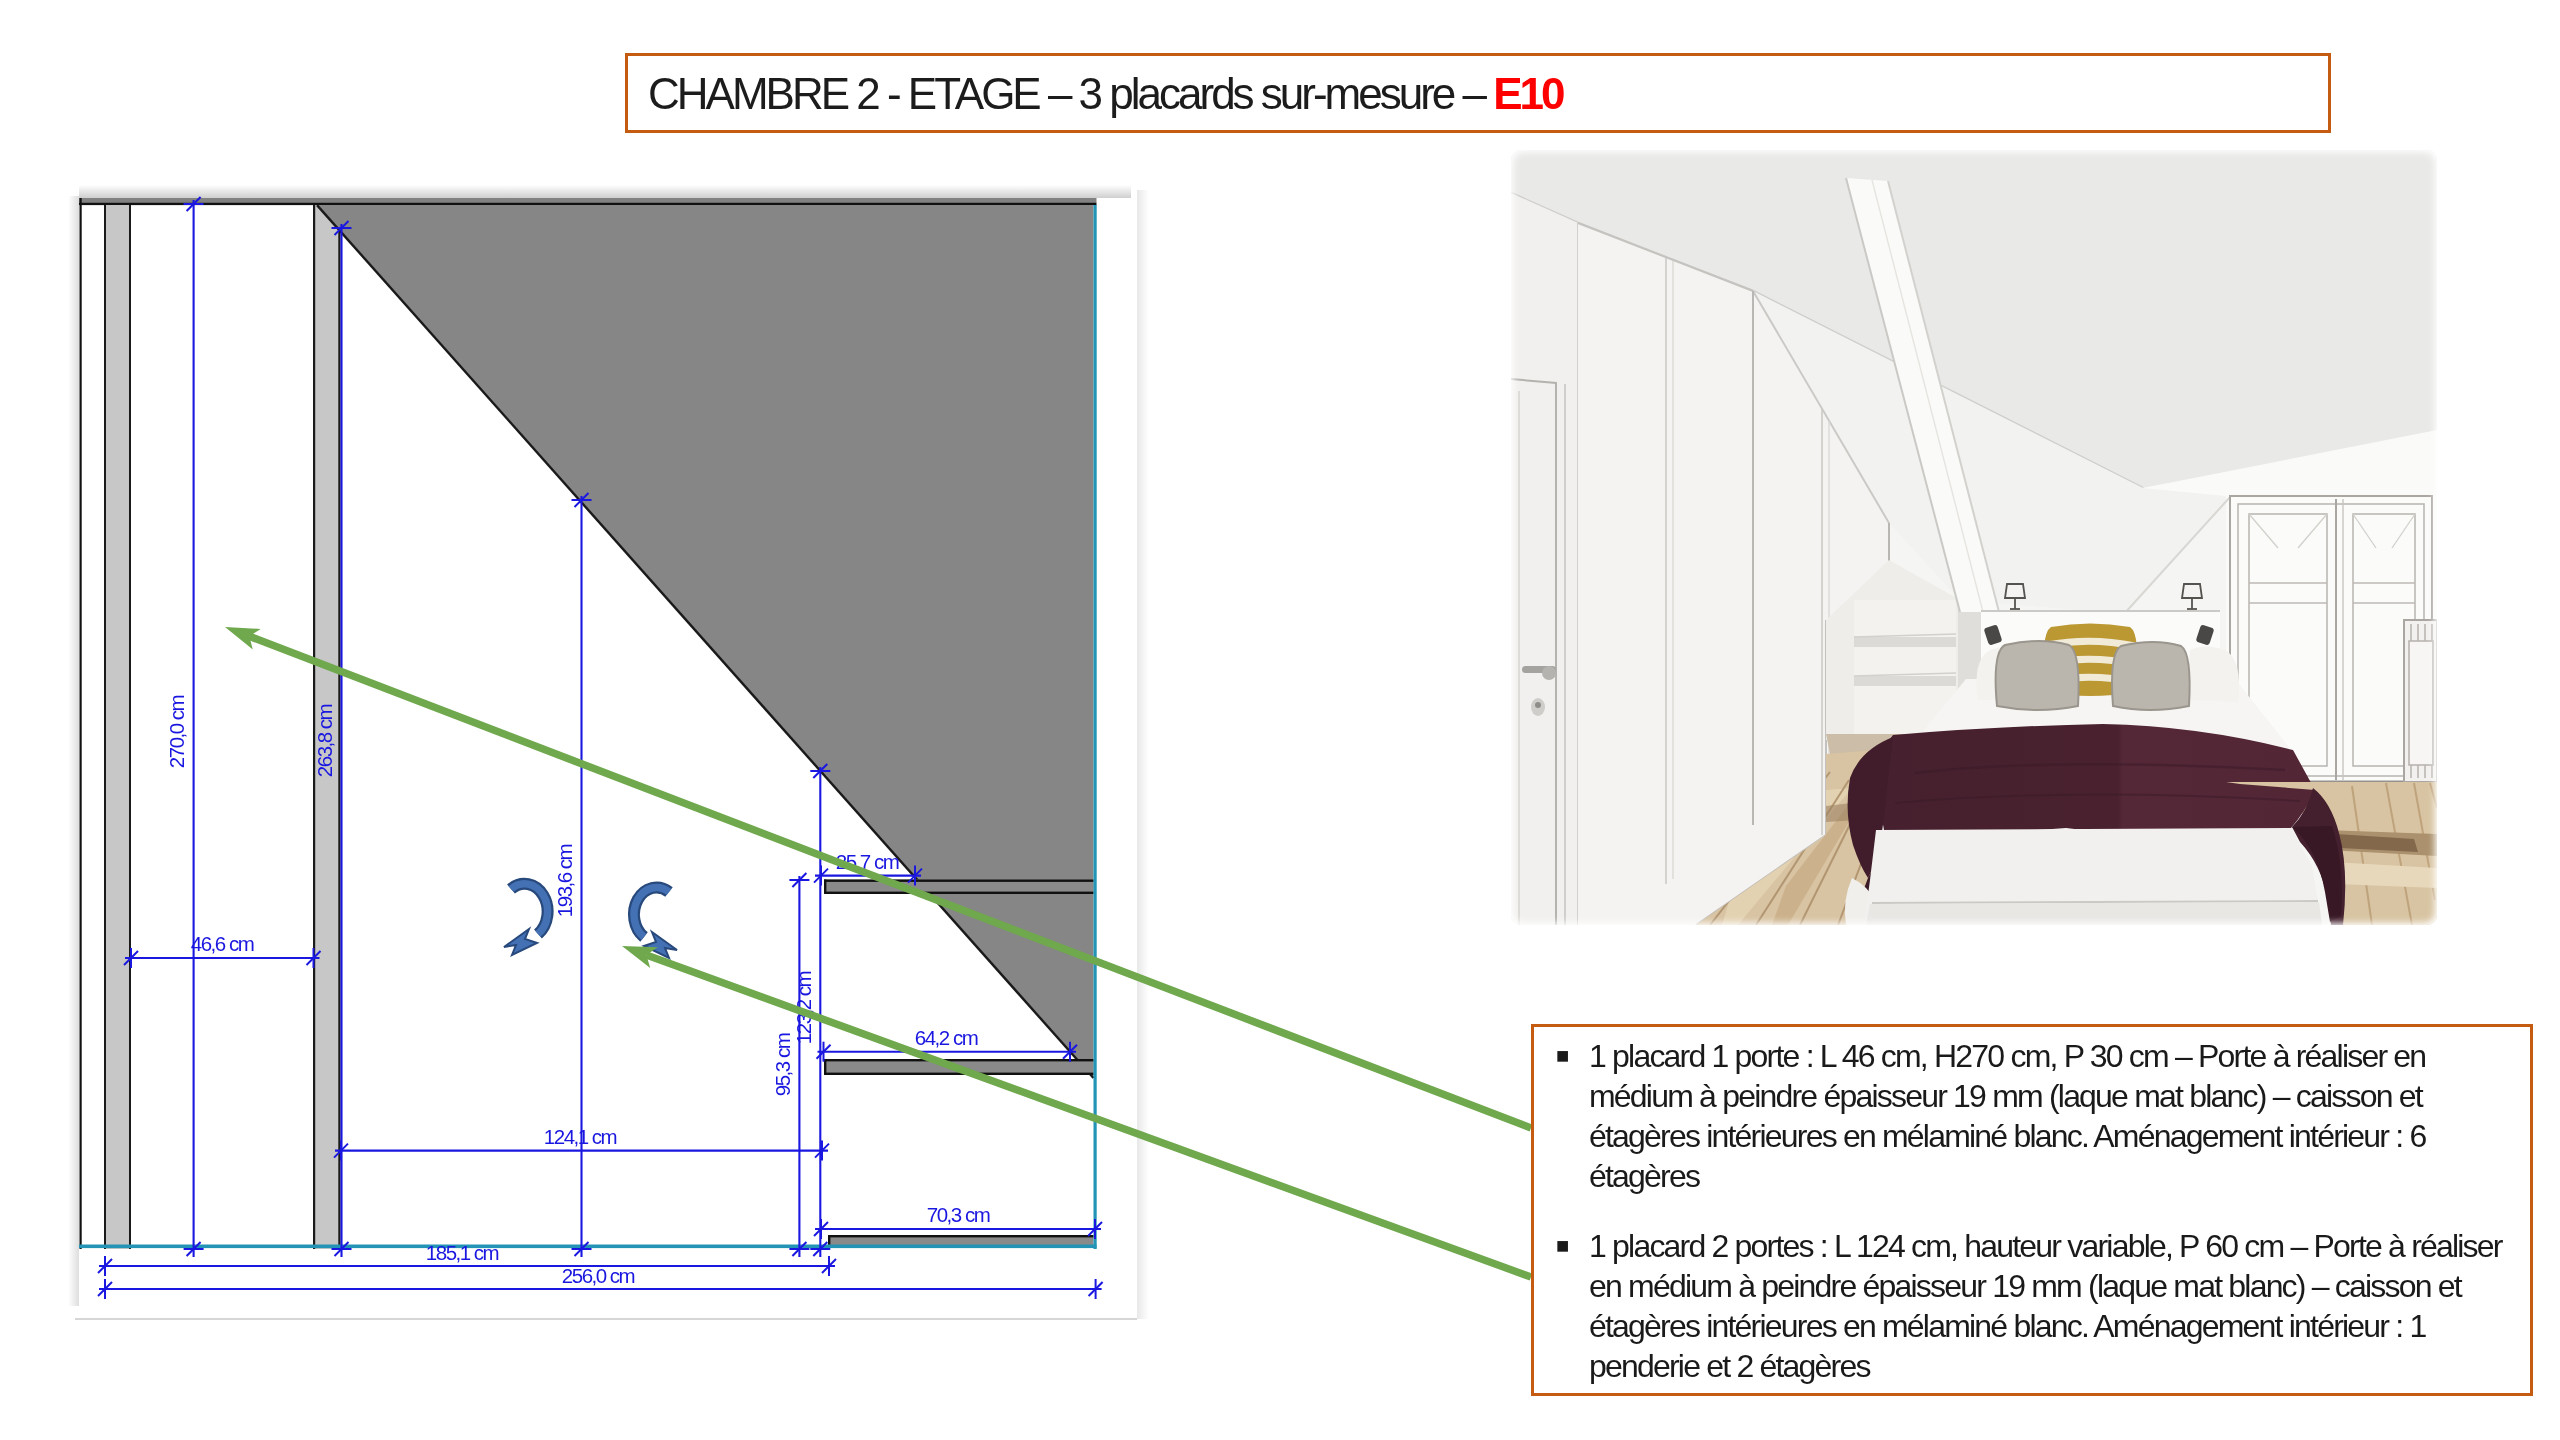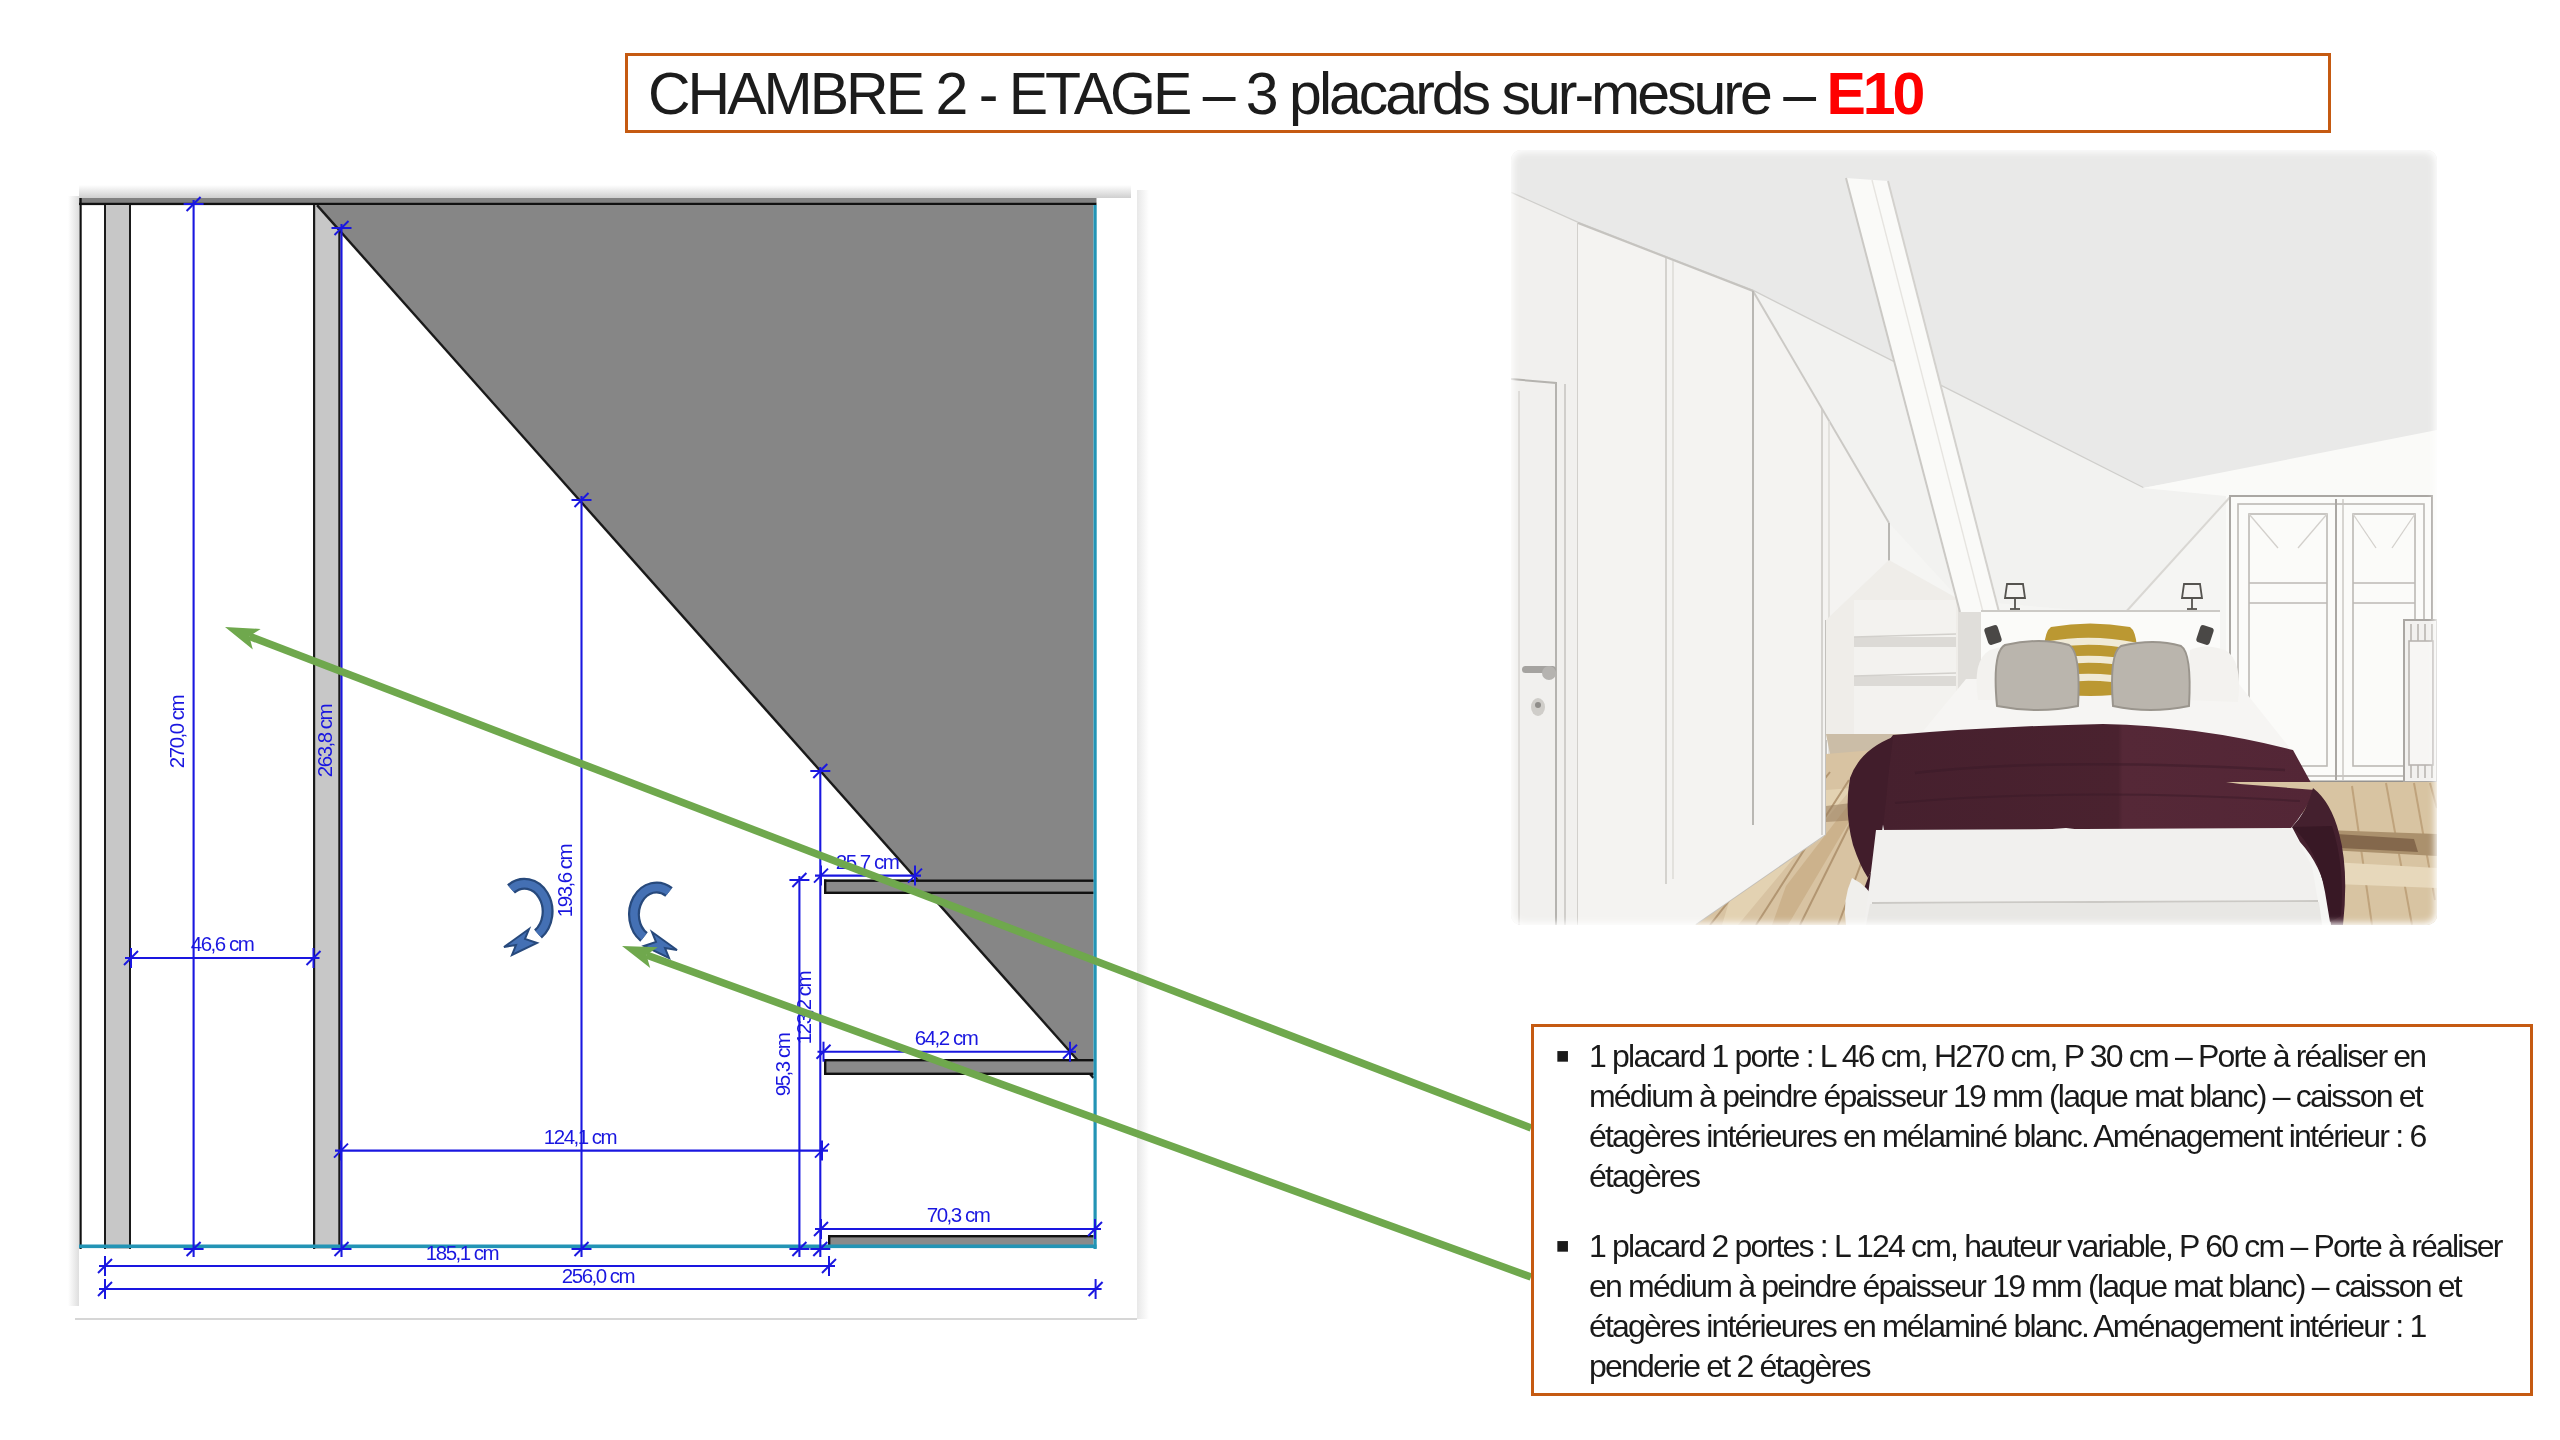--- a/index.html
+++ b/index.html
@@ -400,21 +400,21 @@
 
   <path d="M2293,750 L2313,788 Q2307,812 2292,827 L2300,842 Q2322,866 2327,898 L2331,925 L2343,925 Q2349,870 2339,833 Q2331,802 2313,788 Z" fill="#44202e"></path>
   <path d="M2292,827 Q2317,848 2325,892 L2330,922 L2341,916 Q2345,866 2332,826 Z" fill="#381825"></path>
 
   <rect x="1507" y="146" width="934" height="783" rx="16" fill="none" stroke="#ffffff" stroke-width="12" filter="url(#soft)"></rect>
 </g>
 </svg>
 
 <div class="abs" style="left:625px;top:53px;width:1706px;height:80px;border:3px solid #c55a11;background:#ffffff;"></div>
 
-<div class="abs" style="left:648px;top:53px;height:70px;line-height:82px;font-size:59px;letter-spacing:-3px;color:#1c1c1c;white-space:nowrap;">CHAMBRE 2 - ETAGE – 3 placards sur-mesure – <span style="color:#fe0000;font-weight:bold;">E10</span></div>
+<div class="abs" style="left:648px;top:53px;height:70px;line-height:82px;font-size:44px;letter-spacing:-3px;color:#1c1c1c;white-space:nowrap;">CHAMBRE 2 - ETAGE – 3 placards sur-mesure – <span style="color:#fe0000;font-weight:bold;">E10</span></div>
 
 <div class="abs" style="left:1531px;top:1024px;width:1002px;height:372px;border:3px solid #c55a11;background:#ffffff;"></div>
 
 <div class="abs" style="left:1556px;top:1036px;width:965px;font-size:32px;line-height:40px;letter-spacing:-1.8px;color:#1a1a1a;">
   <div style="position:relative;padding-left:33px;"><span style="position:absolute;left:0;top:0;font-size:22px;">■</span>1 placard 1 porte : L 46 cm, H270 cm, P 30 cm – Porte à réaliser en médium à peindre épaisseur 19 mm (laque mat blanc) – caisson et étagères intérieures en mélaminé blanc. Aménagement intérieur : 6 étagères</div>
 </div>
 
 <div class="abs" style="left:1556px;top:1226px;width:965px;font-size:32px;line-height:40px;letter-spacing:-1.8px;color:#1a1a1a;">
   <div style="position:relative;padding-left:33px;"><span style="position:absolute;left:0;top:0;font-size:22px;">■</span>1 placard 2 portes : L 124 cm, hauteur variable, P 60 cm – Porte à réaliser en médium à peindre épaisseur 19 mm (laque mat blanc) – caisson et étagères intérieures en mélaminé blanc. Aménagement intérieur : 1 penderie et 2 étagères</div>
 </div>

